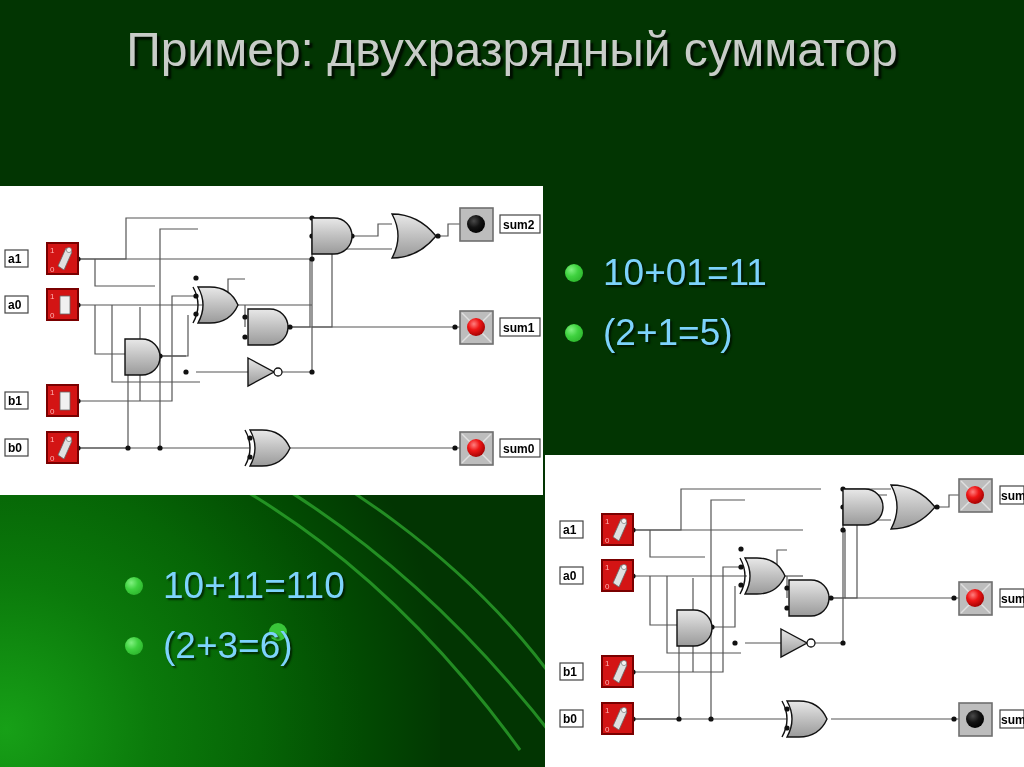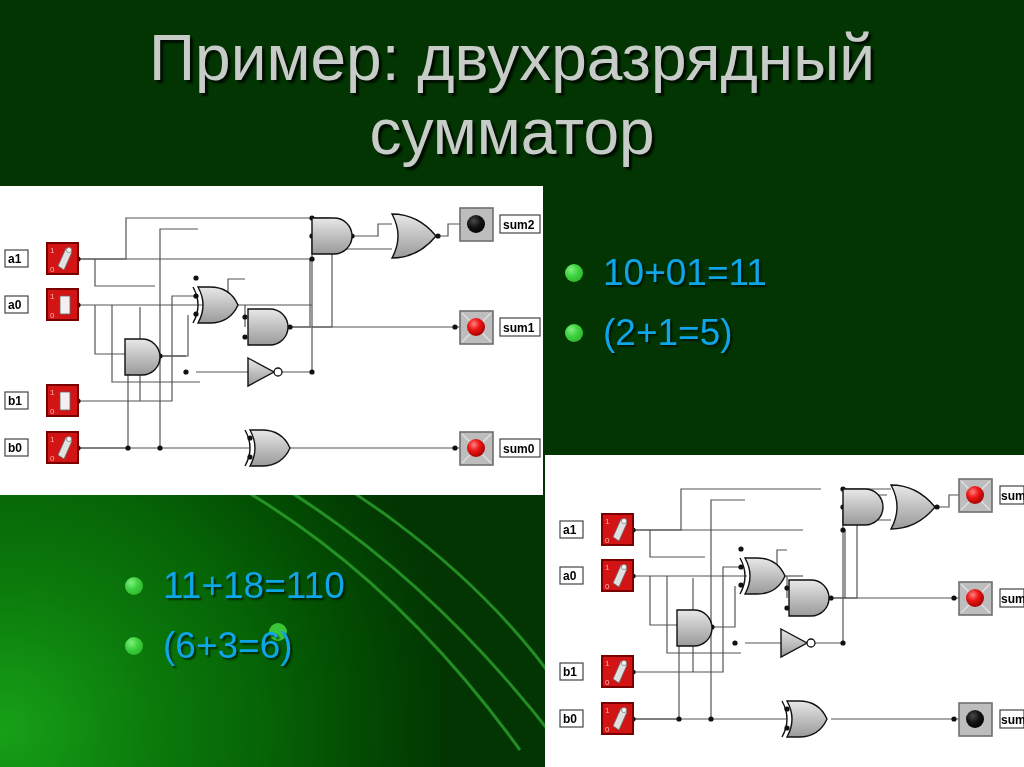--- a/index.html
+++ b/index.html
@@ -15,39 +15,39 @@
   .glow{
     position:absolute;left:-180px;top:430px;width:620px;height:460px;
     background:radial-gradient(circle at 30% 65%, #17a017 0%, #0b7a0b 28%, #066506 48%, #024a02 68%, rgba(2,53,2,0) 85%);
     pointer-events:none;
   }
   .arcs{position:absolute;left:0;top:420px;width:560px;height:350px;pointer-events:none;}
 
   
   .title{
     position:absolute;left:0;top:22px;width:1024px;text-align:center;
-    font-size:64px;line-height:1.15;font-weight:400;color:#c8ccc8;
+    font-size:48px;line-height:1.15;font-weight:400;color:#c8ccc8;
     text-shadow:3px 3px 2px rgba(0,0,0,0.75);
     letter-spacing:0px;
   }
 
   
   .bullets{position:absolute;}
   .bullets li{
     list-style:none;display:flex;align-items:center;
     margin:0 0 18px 0;
   }
   .bullets ul{margin:0;padding:0;}
   .dot{
     width:18px;height:18px;border-radius:50%;flex:0 0 18px;
     background:radial-gradient(circle at 35% 32%, #7ff07f 0%, #3fd23f 40%, #23a723 100%);
     margin-right:20px;
   }
   .btext{
-    font-size:37px;color:#0ea5e9;white-space:nowrap;
+    font-size:37px;color:#7dd3fc;white-space:nowrap;
     text-shadow:2px 2px 2px rgba(0,0,0,0.6);
     text-align:center;
   }
   #bullets-right{left:565px;top:252px;}
   #bullets-left{left:125px;top:565px;}
 
   
   .panel{
     position:absolute;background:#ffffff;overflow:hidden;
   }
@@ -89,25 +89,25 @@
         <span class="dot"></span>
         <span class="btext">(2+1=5)</span>
       </li>
     </ul>
   </div>
 
   <div class="bullets" id="bullets-left">
     <ul>
       <li>
         <span class="dot"></span>
-        <span class="btext">11+18=110</span>
+        <span class="btext">10+11=110</span>
       </li>
       <li>
         <span class="dot"></span>
-        <span class="btext">(6+3=6)</span>
+        <span class="btext">(2+3=6)</span>
       </li>
     </ul>
   </div>
 
   <div class="panel" id="panel-1">
     <svg width="543" height="309" viewBox="0 0 543 309" xmlns="http://www.w3.org/2000/svg">
       <defs>
         <linearGradient id="gbody1" x1="0" y1="0" x2="0" y2="1">
           <stop offset="0" stop-color="#e8e8e8"></stop>
           <stop offset="0.45" stop-color="#c4c4c4"></stop>

